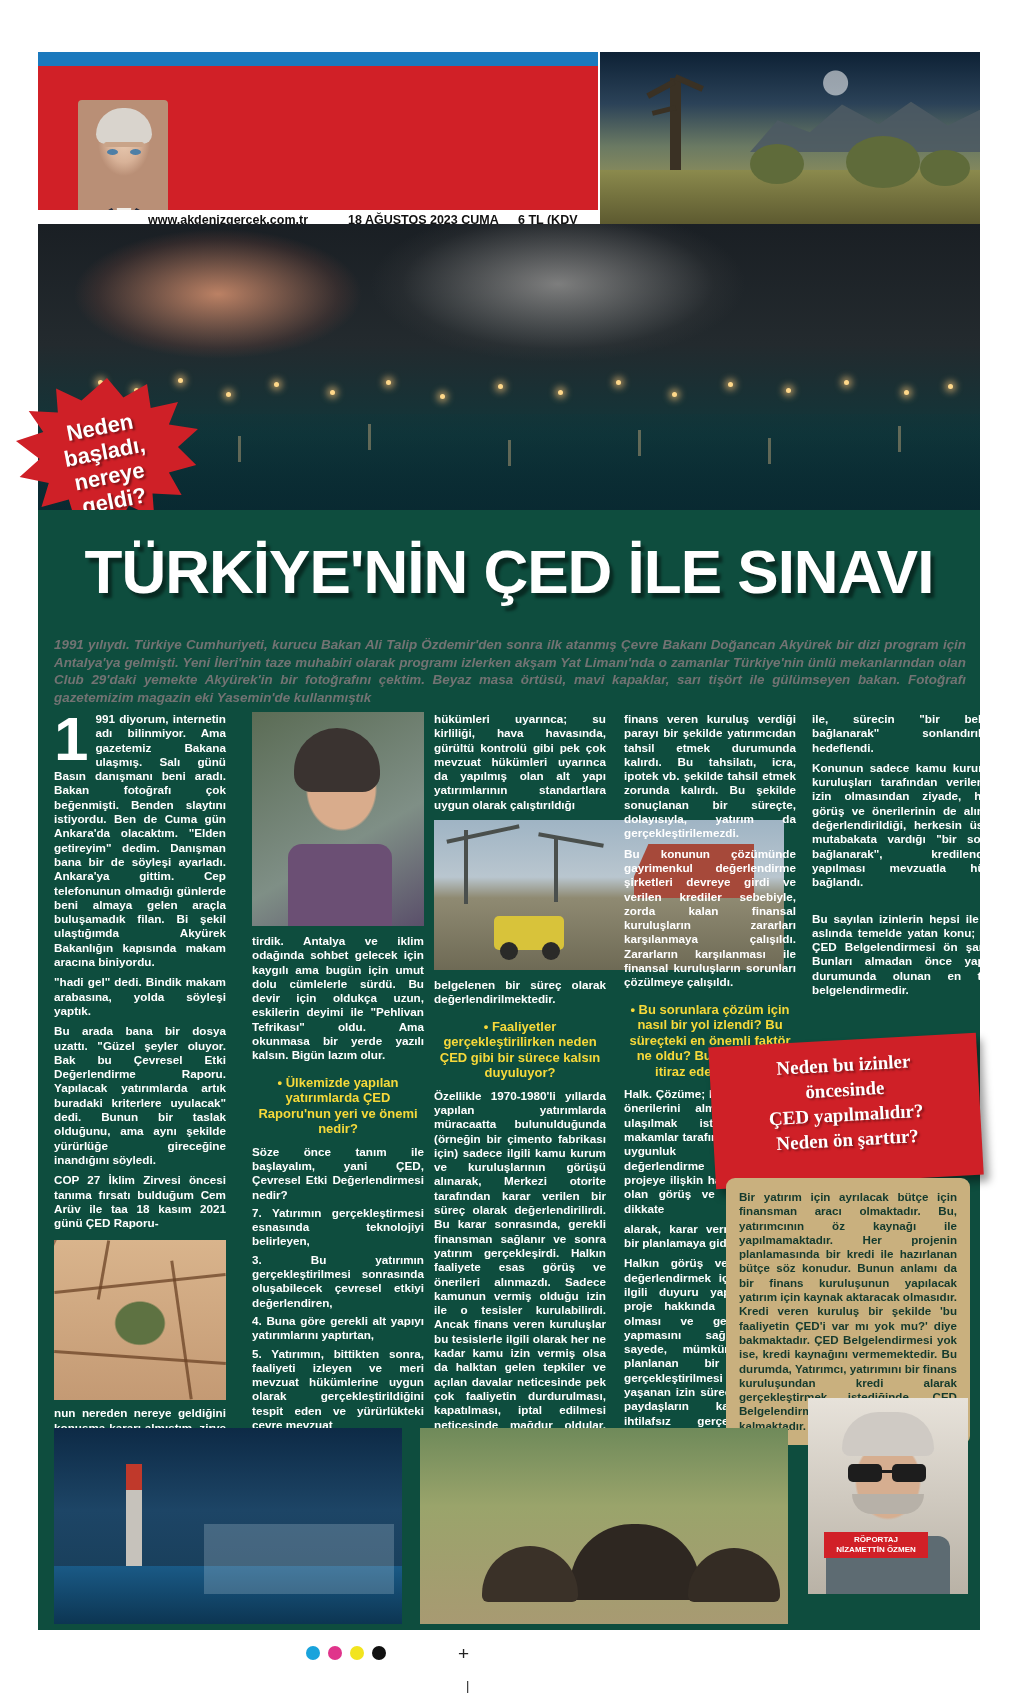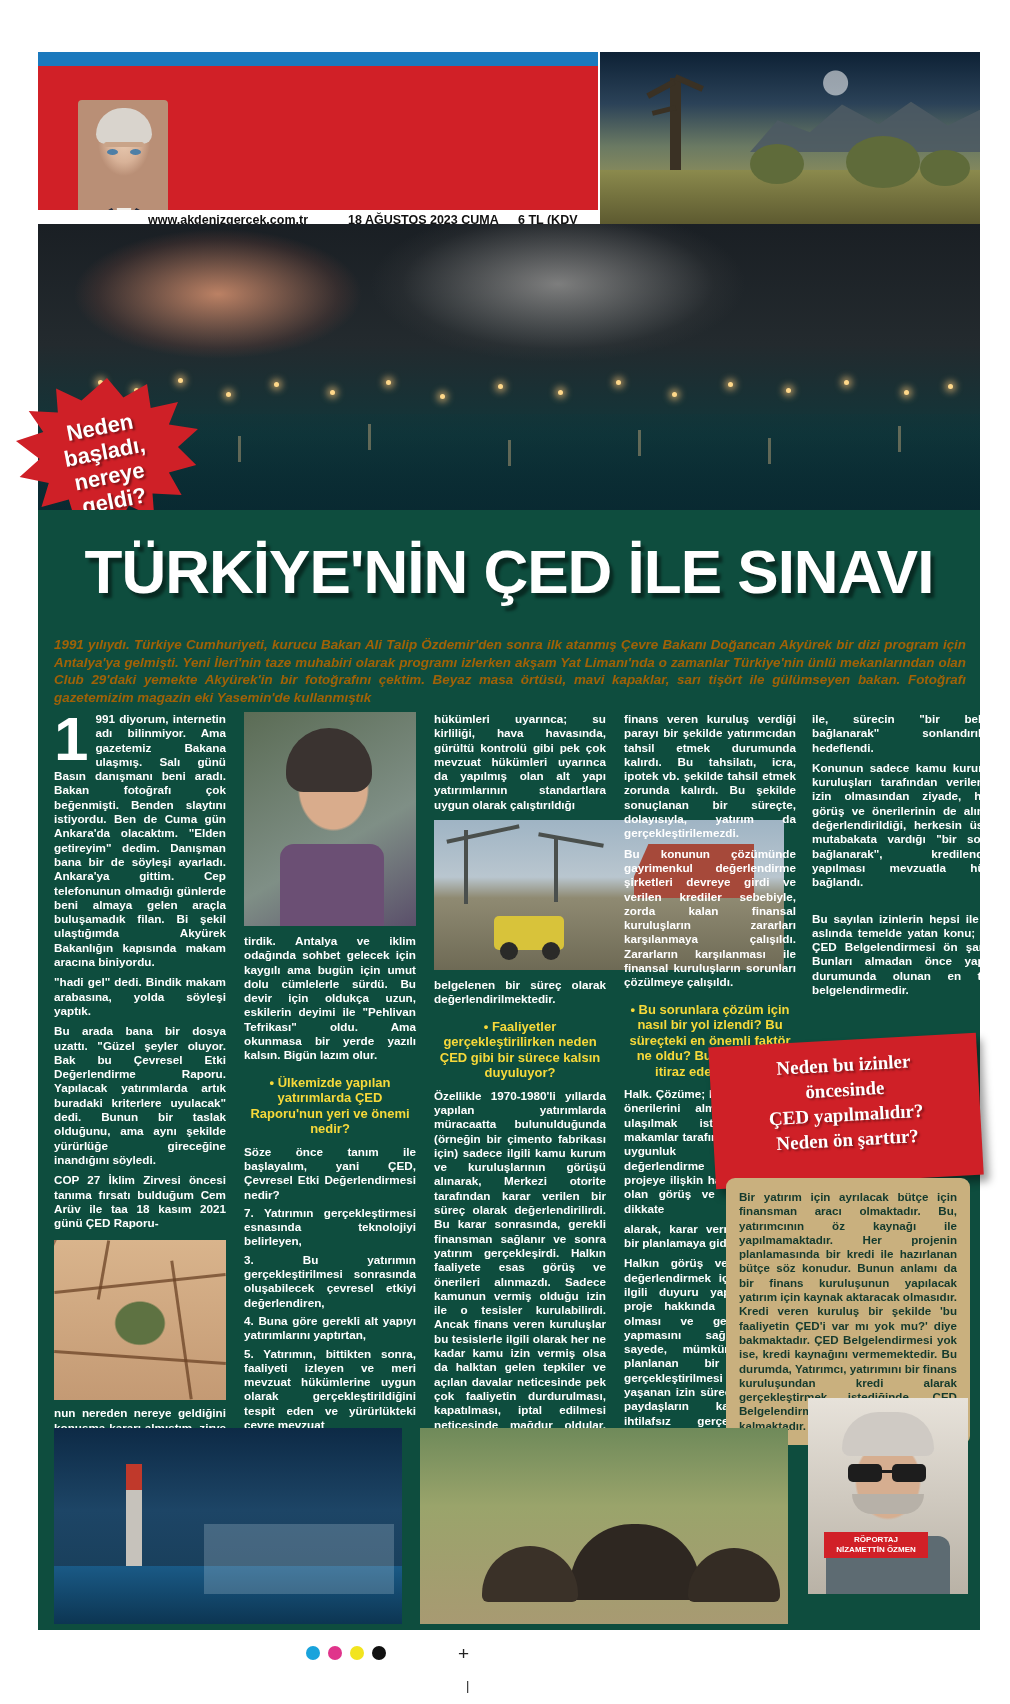--- a/index.html
+++ b/index.html
@@ -68,27 +68,27 @@
   .starburst{position:absolute;left:16px;top:378px;width:182px;height:150px;background:#cf2027;
     clip-path:polygon(50% 0%,59% 13%,72% 4%,74% 20%,89% 16%,84% 31%,100% 34%,89% 46%,99% 58%,84% 63%,91% 78%,75% 77%,76% 93%,62% 85%,55% 100%,45% 87%,33% 97%,29% 81%,14% 86%,18% 70%,2% 66%,13% 54%,0% 42%,15% 36%,7% 22%,23% 23%,22% 7%,36% 15%);
     box-shadow:6px 8px 10px rgba(0,0,0,.45);}
   .starburst span{position:absolute;left:0;right:0;text-align:center;color:#fff;font-weight:bold;font-size:22px;line-height:25px;
     transform:rotate(-11deg);top:36px;text-shadow:2px 2px 2px rgba(0,0,0,.4);}
 
   
   .body-bg{position:absolute;left:38px;top:510px;width:942px;height:1120px;background:#0e4d3e;}
   .headline{position:absolute;left:44px;top:538px;width:930px;text-align:center;color:#ffffff;
      font-weight:bold;font-size:62px;line-height:68px;letter-spacing:-1px;text-shadow:4px 5px 3px rgba(0,0,0,.45);}
-  .standfirst{position:absolute;left:54px;top:636px;width:912px;color:#a16207;font-style:italic;font-weight:bold;
+  .standfirst{position:absolute;left:54px;top:636px;width:912px;color:#737373;font-style:italic;font-weight:bold;
      font-size:13.4px;line-height:17.6px;text-align:justify;}
 
   .cols{position:absolute;left:54px;top:712px;width:912px;}
   .col{position:absolute;top:0;width:172px;color:#ffffff;font-size:11.7px;line-height:14.3px;font-weight:bold;text-align:justify;}
   .c1{left:0;}
-  .c2{left:190px;}
+  .c2{left:198px;}
   .c3{left:380px;}
   .c4{left:570px;}
   .c5{left:758px;width:196px;}
   .dropcap{float:left;font-size:62px;line-height:50px;font-weight:bold;margin:2px 7px 0 0;color:#ffffff;}
 
   .subhead{color:#f7d93a;text-align:center;font-weight:bold;font-size:13px;line-height:15.5px;margin:12px 0 8px;}
 
   .photo{position:absolute;overflow:hidden;}
   .ph-crack{left:0;top:268px;width:172px;height:160px;
     background:

